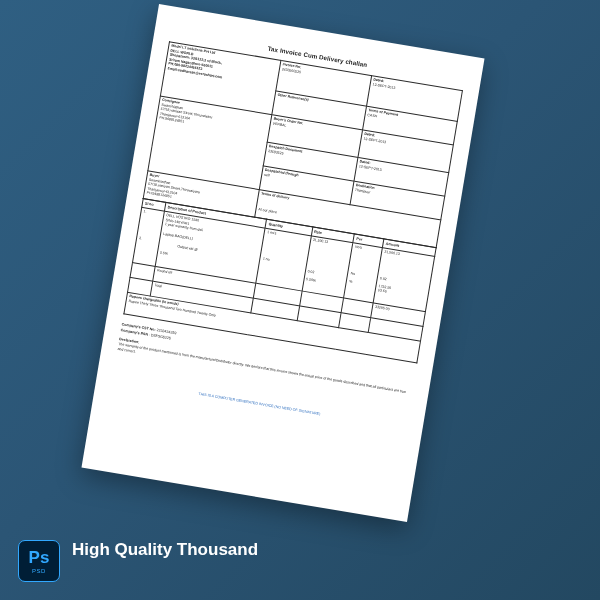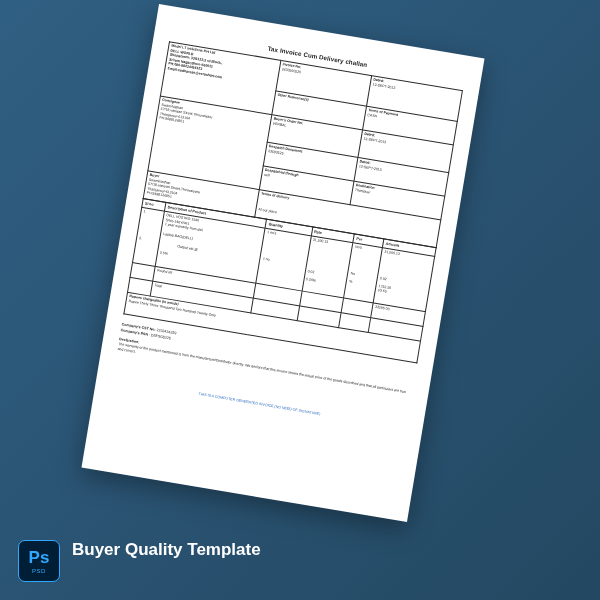--- a/index.html
+++ b/index.html
@@ -354,15 +354,15 @@
     </div>
   </div>
 </div>
 
 <div class="brand">
   <div class="ps-logo">
     <div class="ps-main">Ps</div>
     <div class="ps-sub">PSD</div>
   </div>
   <div class="brand-text">
-    <div class="brand-title">Buyer Quality Template</div>
+    <div class="brand-title">High Quality Thousand</div>
   </div>
 </div>
 
 </body></html>

